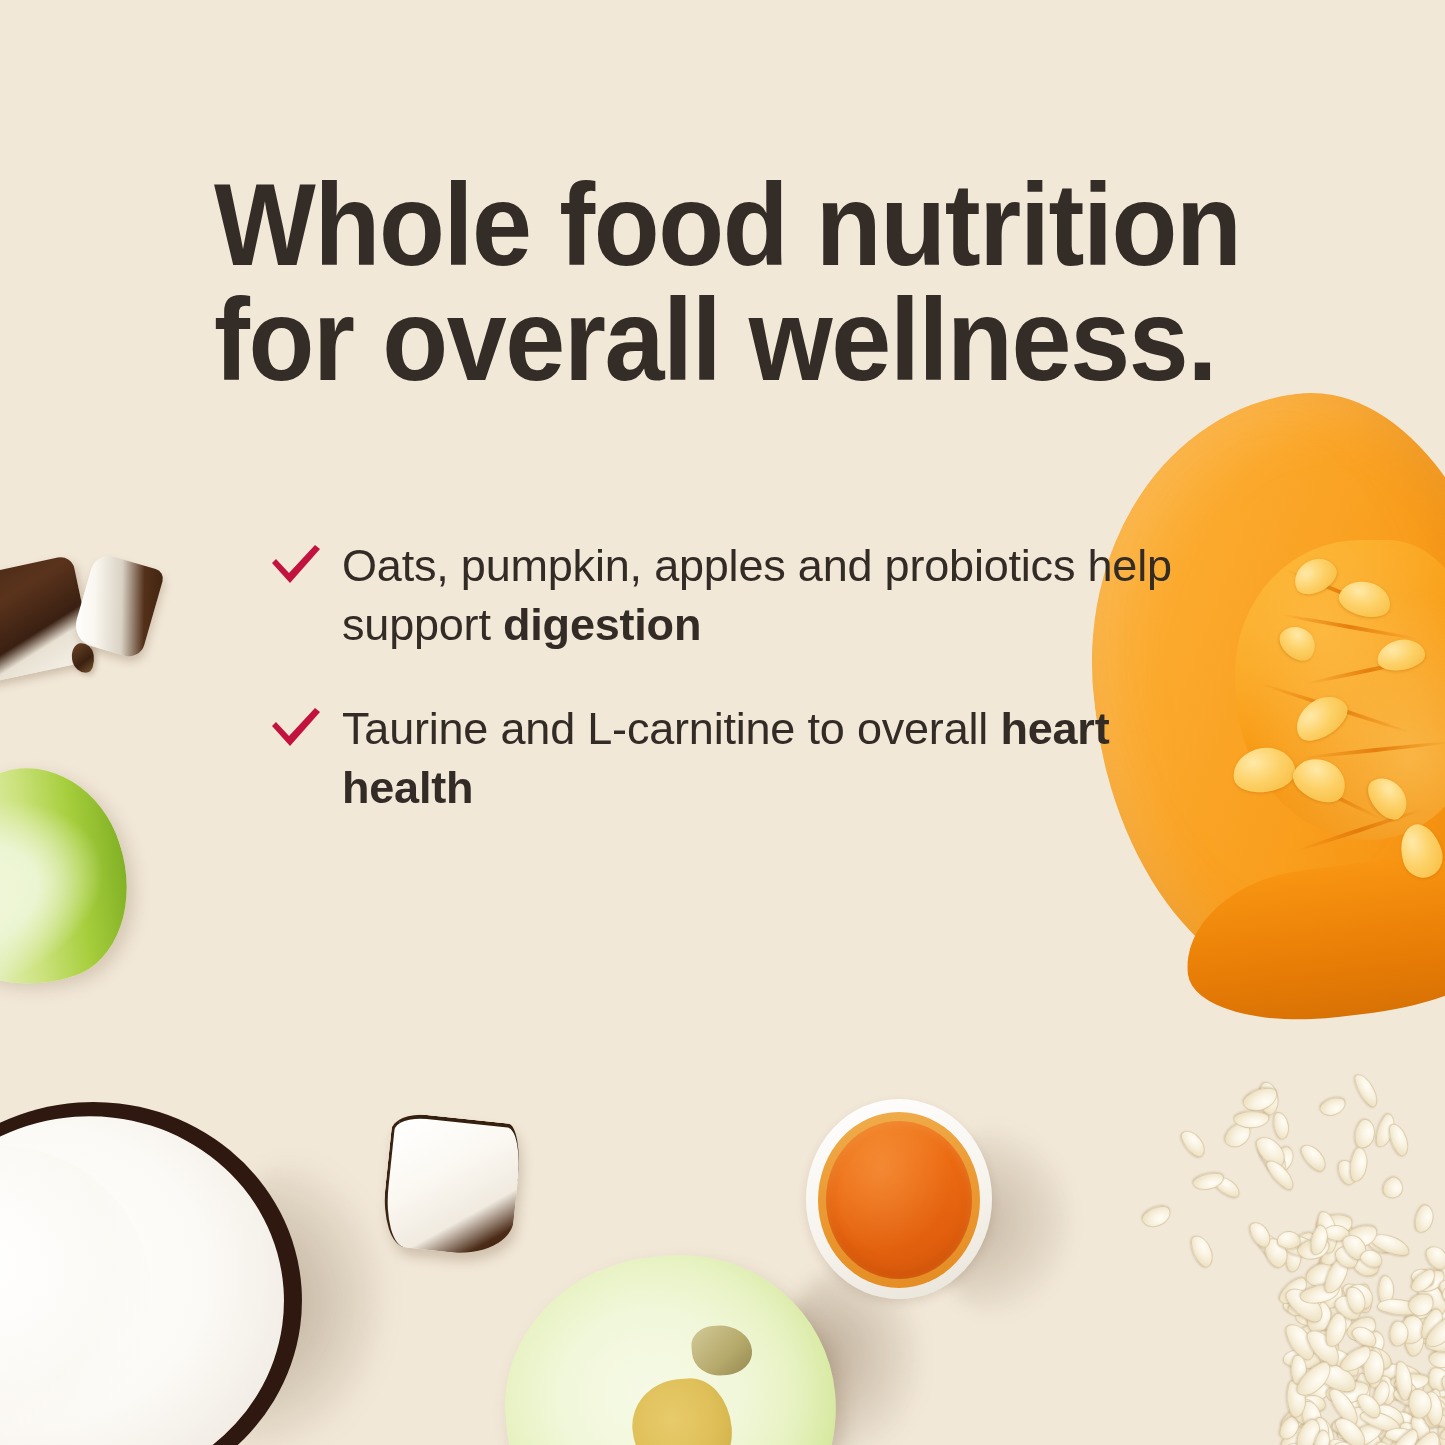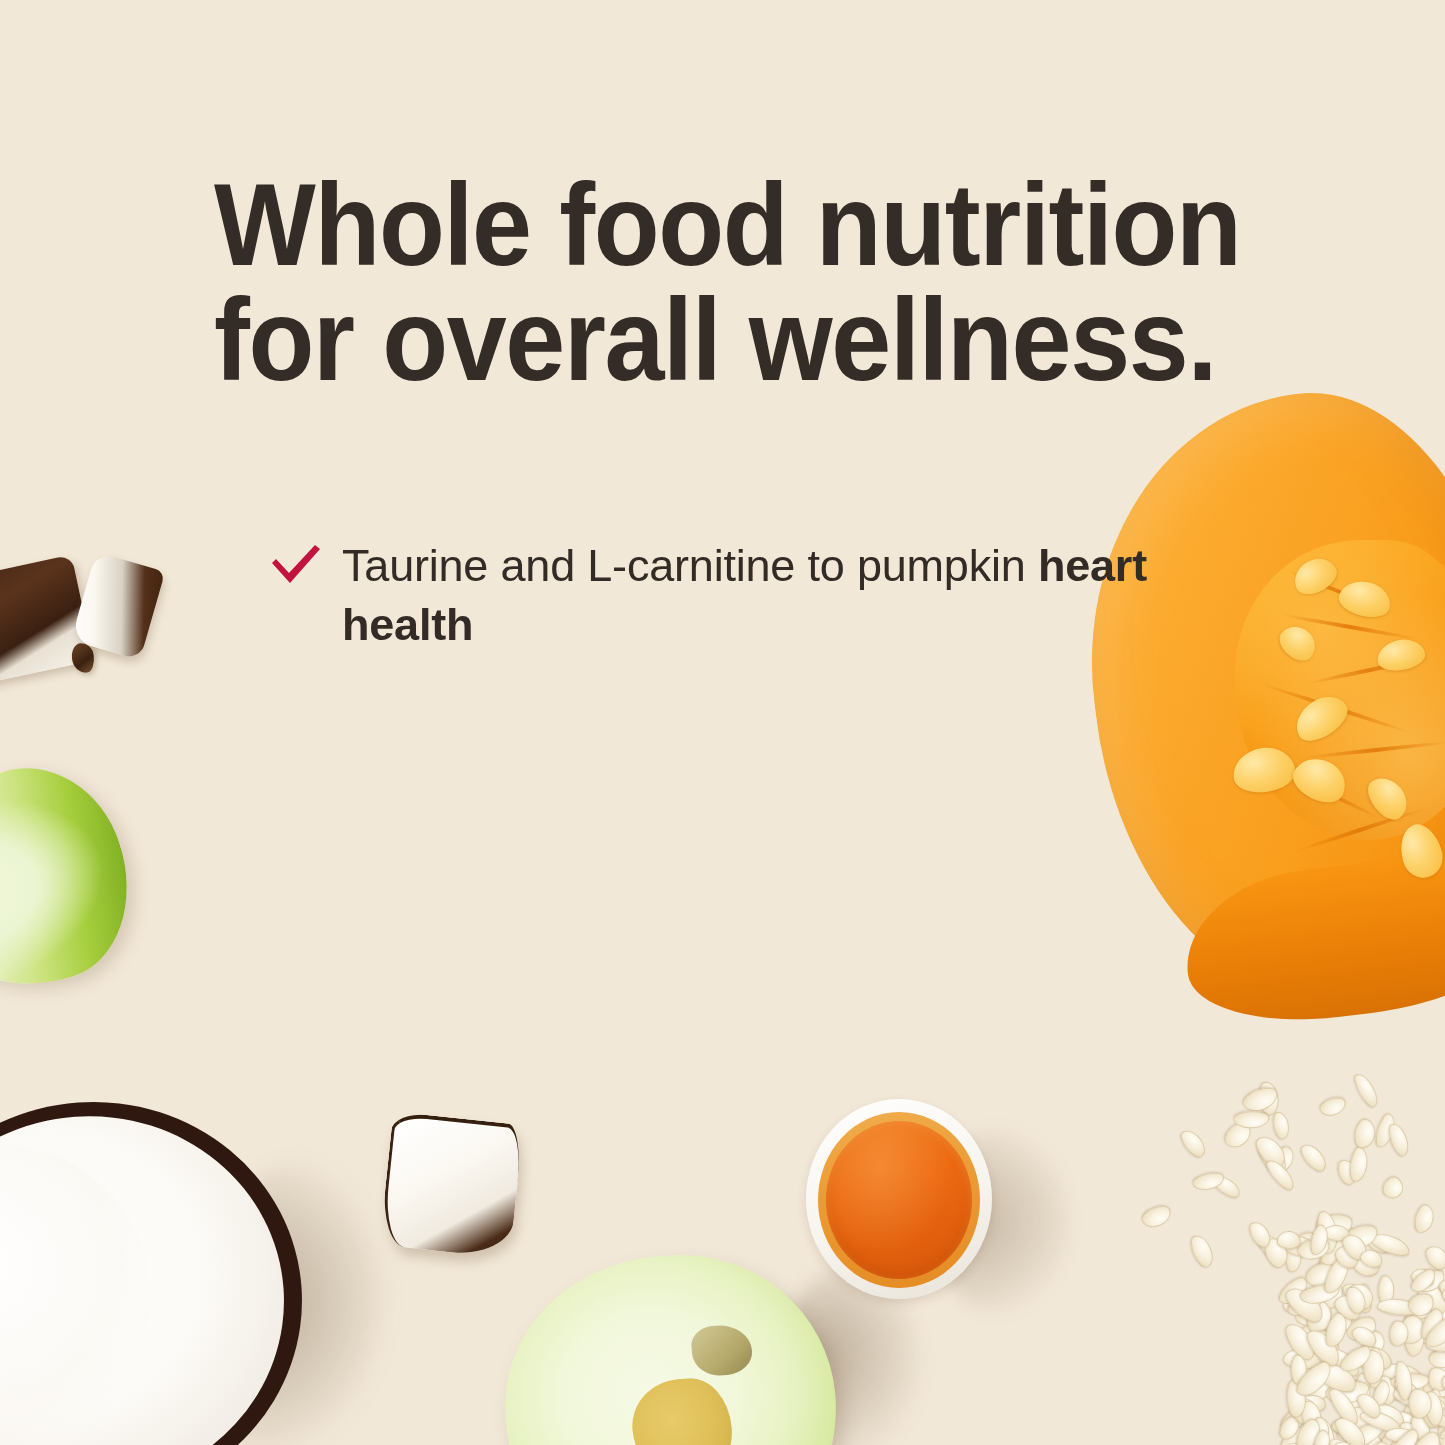--- a/index.html
+++ b/index.html
@@ -517,26 +517,34 @@
       <div class="oat" style="left: 151.5px; top: 156.3px; width: 21.9px; height: 15.7px; transform: rotate(5.1deg);"></div>
     </div>
 
   <div class="headline">
     <span class="headline-line">Whole food nutrition</span>
     <span class="headline-line">for overall wellness.</span>
   </div>
 
   <div class="bullets">
 
-
-
     <div class="bullet">
       <span class="check-icon">
         <svg viewBox="0 0 56 46" xmlns="http://www.w3.org/2000/svg" aria-hidden="true">
           <path d="M4 21 L8 17 L21 31 L47 3 L52 7 L22 41 Z" fill="#C2133E"></path>
         </svg>
       </span>
-      <span class="btext"><span>Taurine and L-carnitine to pumpkin </span><b>heart health</b></span>
+      <span class="btext"><span>Oats, pumpkin, apples and probiotics help support </span><b>digestion</b></span>
     </div>
 
+
+    <div class="bullet">
+      <span class="check-icon">
+        <svg viewBox="0 0 56 46" xmlns="http://www.w3.org/2000/svg" aria-hidden="true">
+          <path d="M4 21 L8 17 L21 31 L47 3 L52 7 L22 41 Z" fill="#C2133E"></path>
+        </svg>
+      </span>
+      <span class="btext"><span>Taurine and L-carnitine to overall </span><b>heart health</b></span>
+    </div>
+
   </div>
 
 </div>
 
 </body></html>

